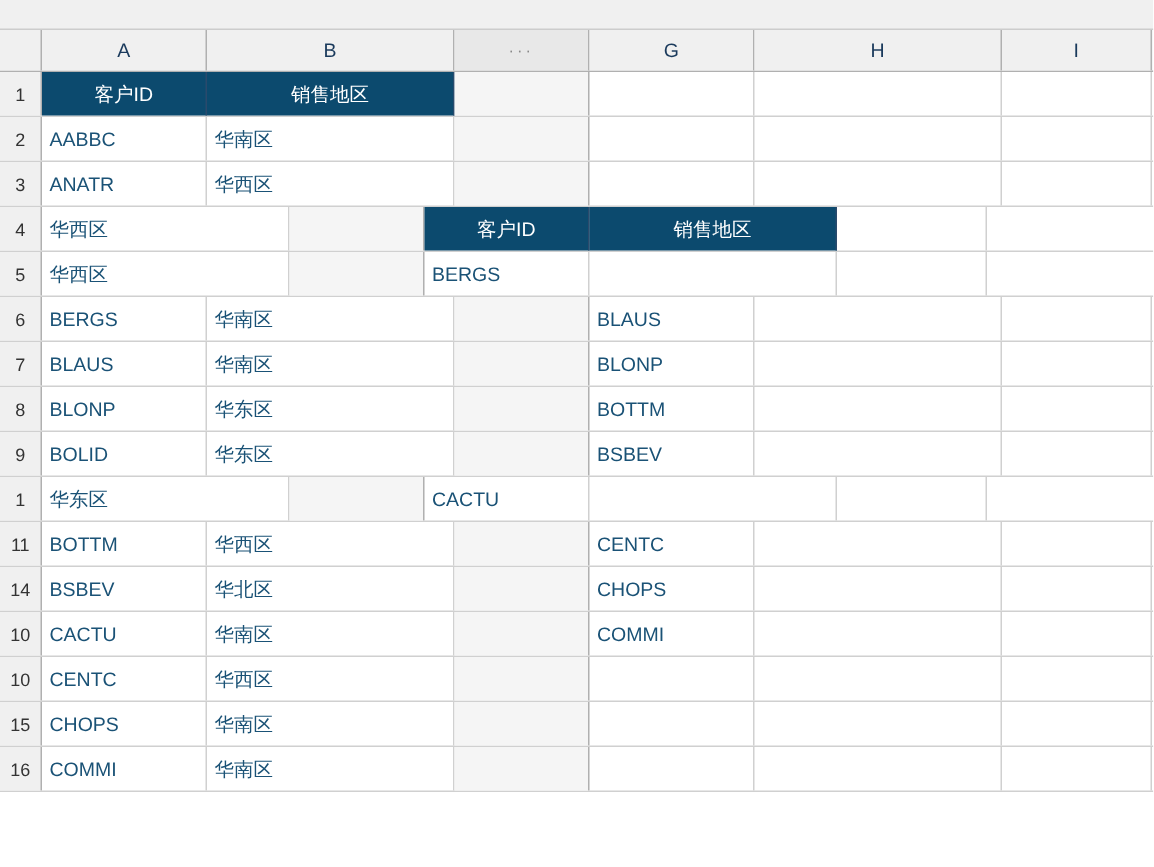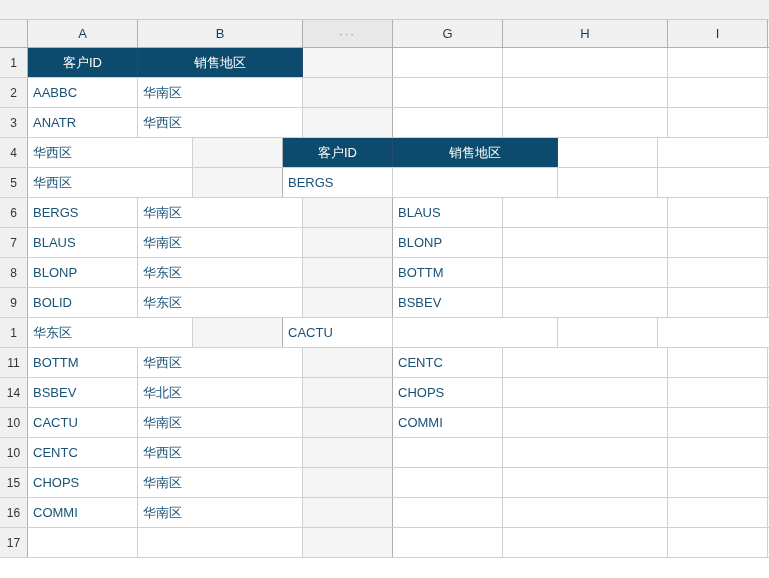--- a/index.html
+++ b/index.html
@@ -247,24 +247,15 @@
         </div>
         <div class="data-row">
           <div class="row-num">16</div>
           <div class="cell col-a">COMMI</div>
           <div class="cell col-b">华南区</div>
           <div class="cell col-gap" style="background: rgb(245, 245, 245); border-right: 1px solid rgb(176, 176, 176);"></div>
           <div class="cell col-g"></div>
           <div class="cell col-h"></div>
           <div class="cell col-i"></div>
         </div>
-        <div class="data-row">
-          <div class="row-num">17</div>
-          <div class="cell col-a"></div>
-          <div class="cell col-b"></div>
-          <div class="cell col-gap" style="background: rgb(245, 245, 245); border-right: 1px solid rgb(176, 176, 176);"></div>
-          <div class="cell col-g"></div>
-          <div class="cell col-h"></div>
-          <div class="cell col-i"></div>
-        </div>
       </div>
   </div>
 </div>
 
 </body></html>

